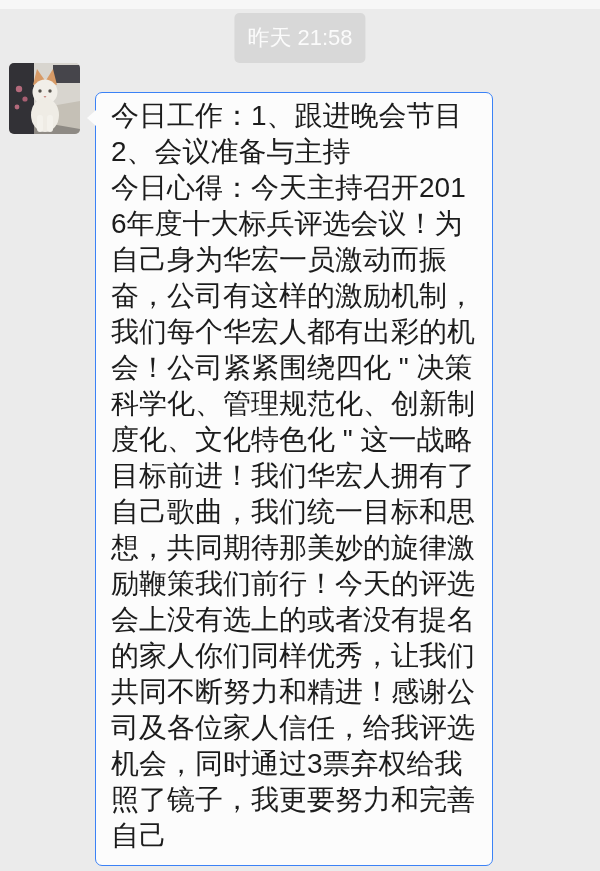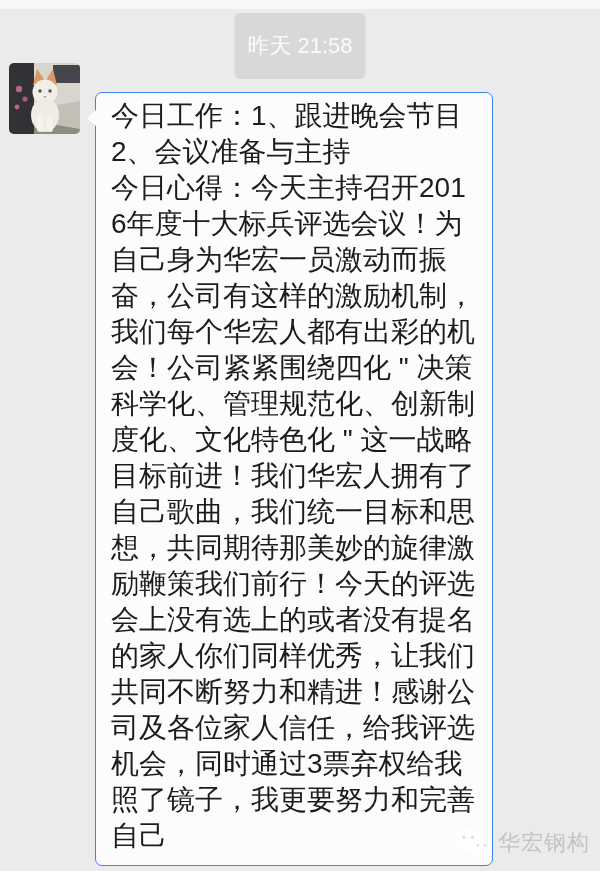--- a/index.html
+++ b/index.html
@@ -20,21 +20,21 @@
     width: 600px; height: 9px;
     background: #f7f7f7;
   }
   .timestamp-badge {
     position: absolute; top: 13px; left: 50%;
     transform: translateX(-50%);
     background: #d8d8d8;
     color: #fbfbfb;
     font-size: 22px;
     line-height: 22px;
-    padding: 22px 13px;
+    padding: 14px 13px;
     border-radius: 5px;
     white-space: nowrap;
   }
   .avatar {
     position: absolute; top: 63px; left: 9px;
     width: 71px; height: 71px;
     border-radius: 5px;
     overflow: hidden;
     background: #cfccc6;
   }
@@ -112,27 +112,14 @@
   </div>
 
 
   <div class="bubble">
     <span class="bubble-tail"></span>
     <span class="msg-text">今日工作：1、跟进晚会节目
 2、会议准备与主持
 今日心得：今天主持召开2016年度十大标兵评选会议！为自己身为华宏一员激动而振奋，公司有这样的激励机制，我们每个华宏人都有出彩的机会！公司紧紧围绕四化 " 决策科学化、管理规范化、创新制度化、文化特色化 " 这一战略目标前进！我们华宏人拥有了自己歌曲，我们统一目标和思想，共同期待那美妙的旋律激励鞭策我们前行！今天的评选会上没有选上的或者没有提名的家人你们同样优秀，让我们共同不断努力和精进！感谢公司及各位家人信任，给我评选机会，同时通过3票弃权给我照了镜子，我更要努力和完善自己</span>
   </div>
 
-  <div class="watermark">
-    <svg width="38" height="32" viewBox="0 0 40 33">
-      <ellipse cx="15" cy="13" rx="13.5" ry="11.5" fill="#ffffff"></ellipse>
-      <polygon points="7,21 4,29 14,23" fill="#ffffff"></polygon>
-      <circle cx="10.5" cy="10.5" r="1.7" fill="#dcdcdc"></circle>
-      <circle cx="19.5" cy="10.5" r="1.7" fill="#dcdcdc"></circle>
-      <ellipse cx="29" cy="21" rx="10.5" ry="9" fill="#ffffff"></ellipse>
-      <polygon points="33,28 37,33 29,29" fill="#ffffff"></polygon>
-      <circle cx="25" cy="19" r="1.4" fill="#dcdcdc"></circle>
-      <circle cx="32.5" cy="19" r="1.4" fill="#dcdcdc"></circle>
-    </svg>
-    <span class="watermark-label">华宏钢构</span>
-  </div>
 
 </div>
 
 </body></html>

